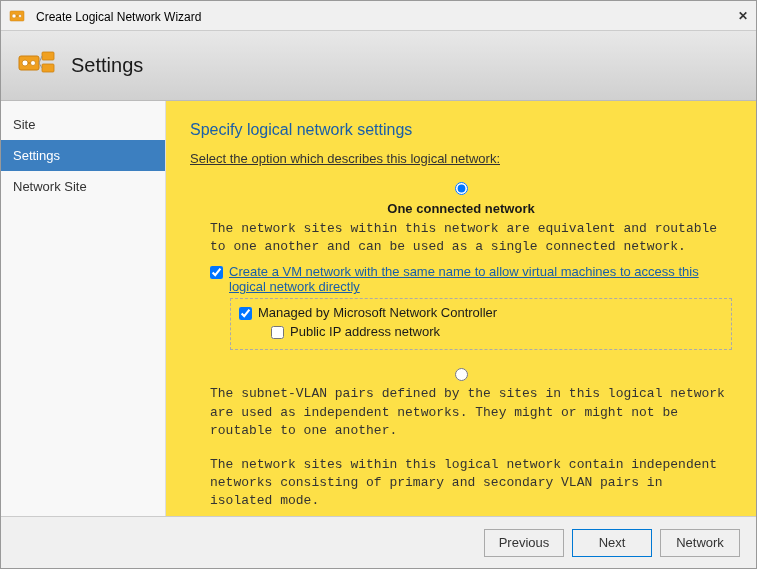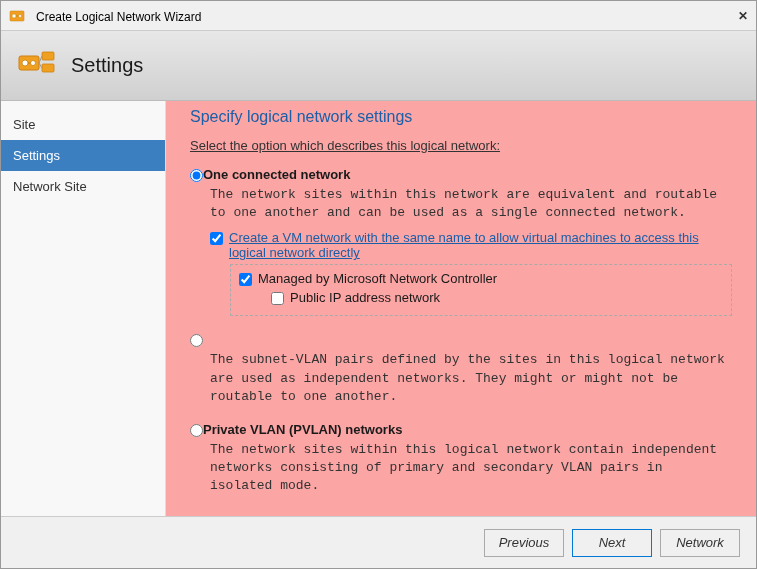--- a/index.html
+++ b/index.html
@@ -91,43 +91,45 @@
       font-size: 13px;
       color: #333;
       cursor: pointer;
     }
     .sidebar-item.active {
       background: #3c7fc0;
       color: #fff;
     }
     .main-content {
       flex: 1;
-      padding: 7px 24px;
+      padding: 20px 24px;
       overflow-y: auto;
-      background: #fca5a5;
+      background: #fde047;
     }
     .section-title {
       font-size: 16px;
       color: #1a5fa8;
       margin-bottom: 12px;
       font-weight: 400;
     }
     .description-text {
       font-size: 13px;
       color: #333;
       margin-bottom: 14px;
       text-decoration: underline;
     }
     .option-group {
       margin-bottom: 16px;
     }
     .radio-option {
       display: flex;
       align-items: center;
+      gap: 6px;
       margin-bottom: 4px;
+      flex-direction: column;
     }
     .radio-option input[type="radio"] {
       margin-top: 2px;
       flex-shrink: 0;
     }
     .option-label {
       font-size: 13px;
       color: #1a1a1a;
     }
     .option-label.bold {
@@ -184,21 +186,20 @@
     }
     .footer-btn {
       height: 28px;
       min-width: 80px;
       padding: 0 12px;
       font-size: 13px;
       background: #f0f0f0;
       border: 1px solid #aaa;
       cursor: pointer;
       color: #333;
-      font-style: italic;
     }
     .footer-btn.primary {
       border: 1px solid #0078d4;
     }
     
     .header-icon-svg {
       width: 40px;
       height: 40px;
     }
   </style>
@@ -294,26 +295,20 @@
       </div>
 
       <div class="option-group">
         <div class="radio-option">
           <input type="radio" name="network-type" id="vlan-based" style="">
         </div>
         <div class="option-description">The subnet-VLAN pairs defined by the sites in this logical network are used as independent networks. They might or might not be routable to one another.</div>
       </div>
 
       <div class="option-group">
-        <div class="radio-option">
-          <input type="radio" name="network-type" id="private-vlan" style="">
-          <label for="private-vlan" class="option-label bold">
-            <span>Private VLAN (PVLAN) networks</span>
-          </label>
-        </div>
         <div class="option-description">The network sites within this logical network contain independent networks consisting of primary and secondary VLAN pairs in isolated mode.</div>
       </div>
     </div>
   </div>
 
   <div class="footer">
     <button class="footer-btn">Previous</button>
     <button class="footer-btn primary">Next</button>
     <button class="footer-btn">Network</button>
   </div>

